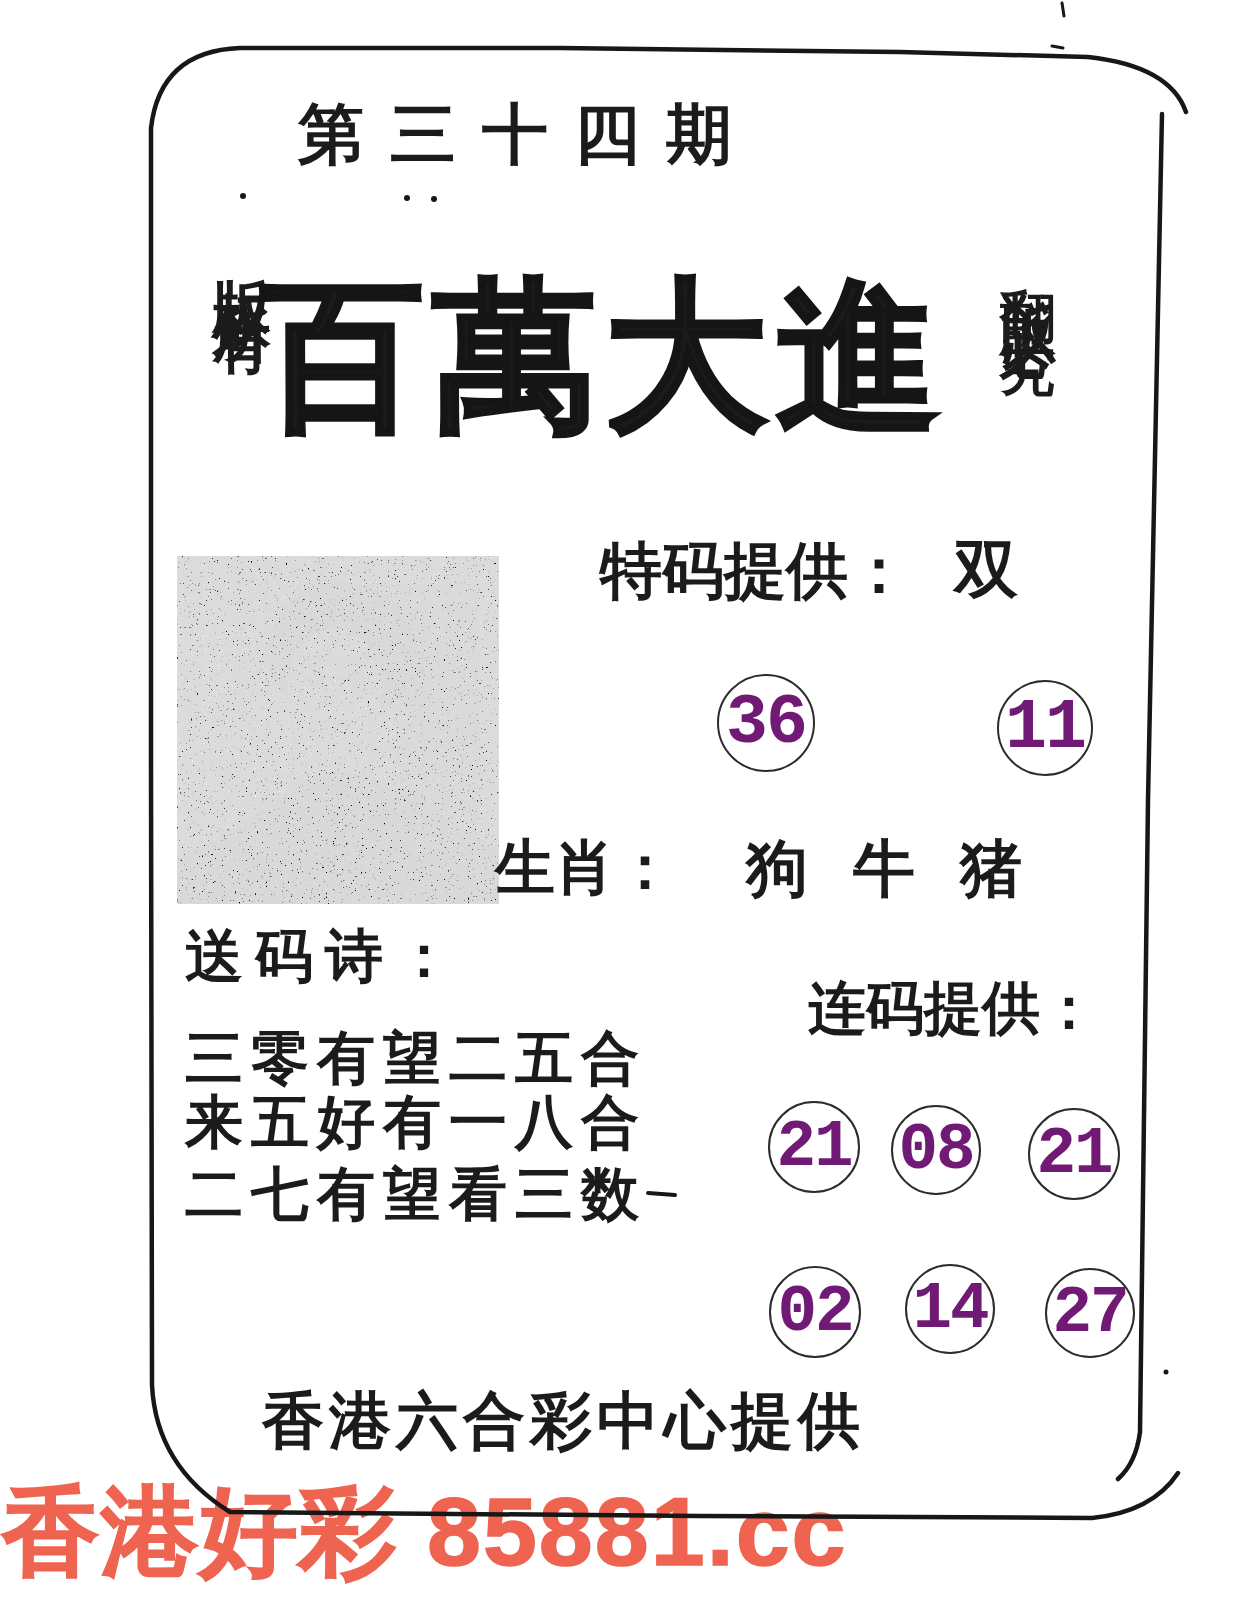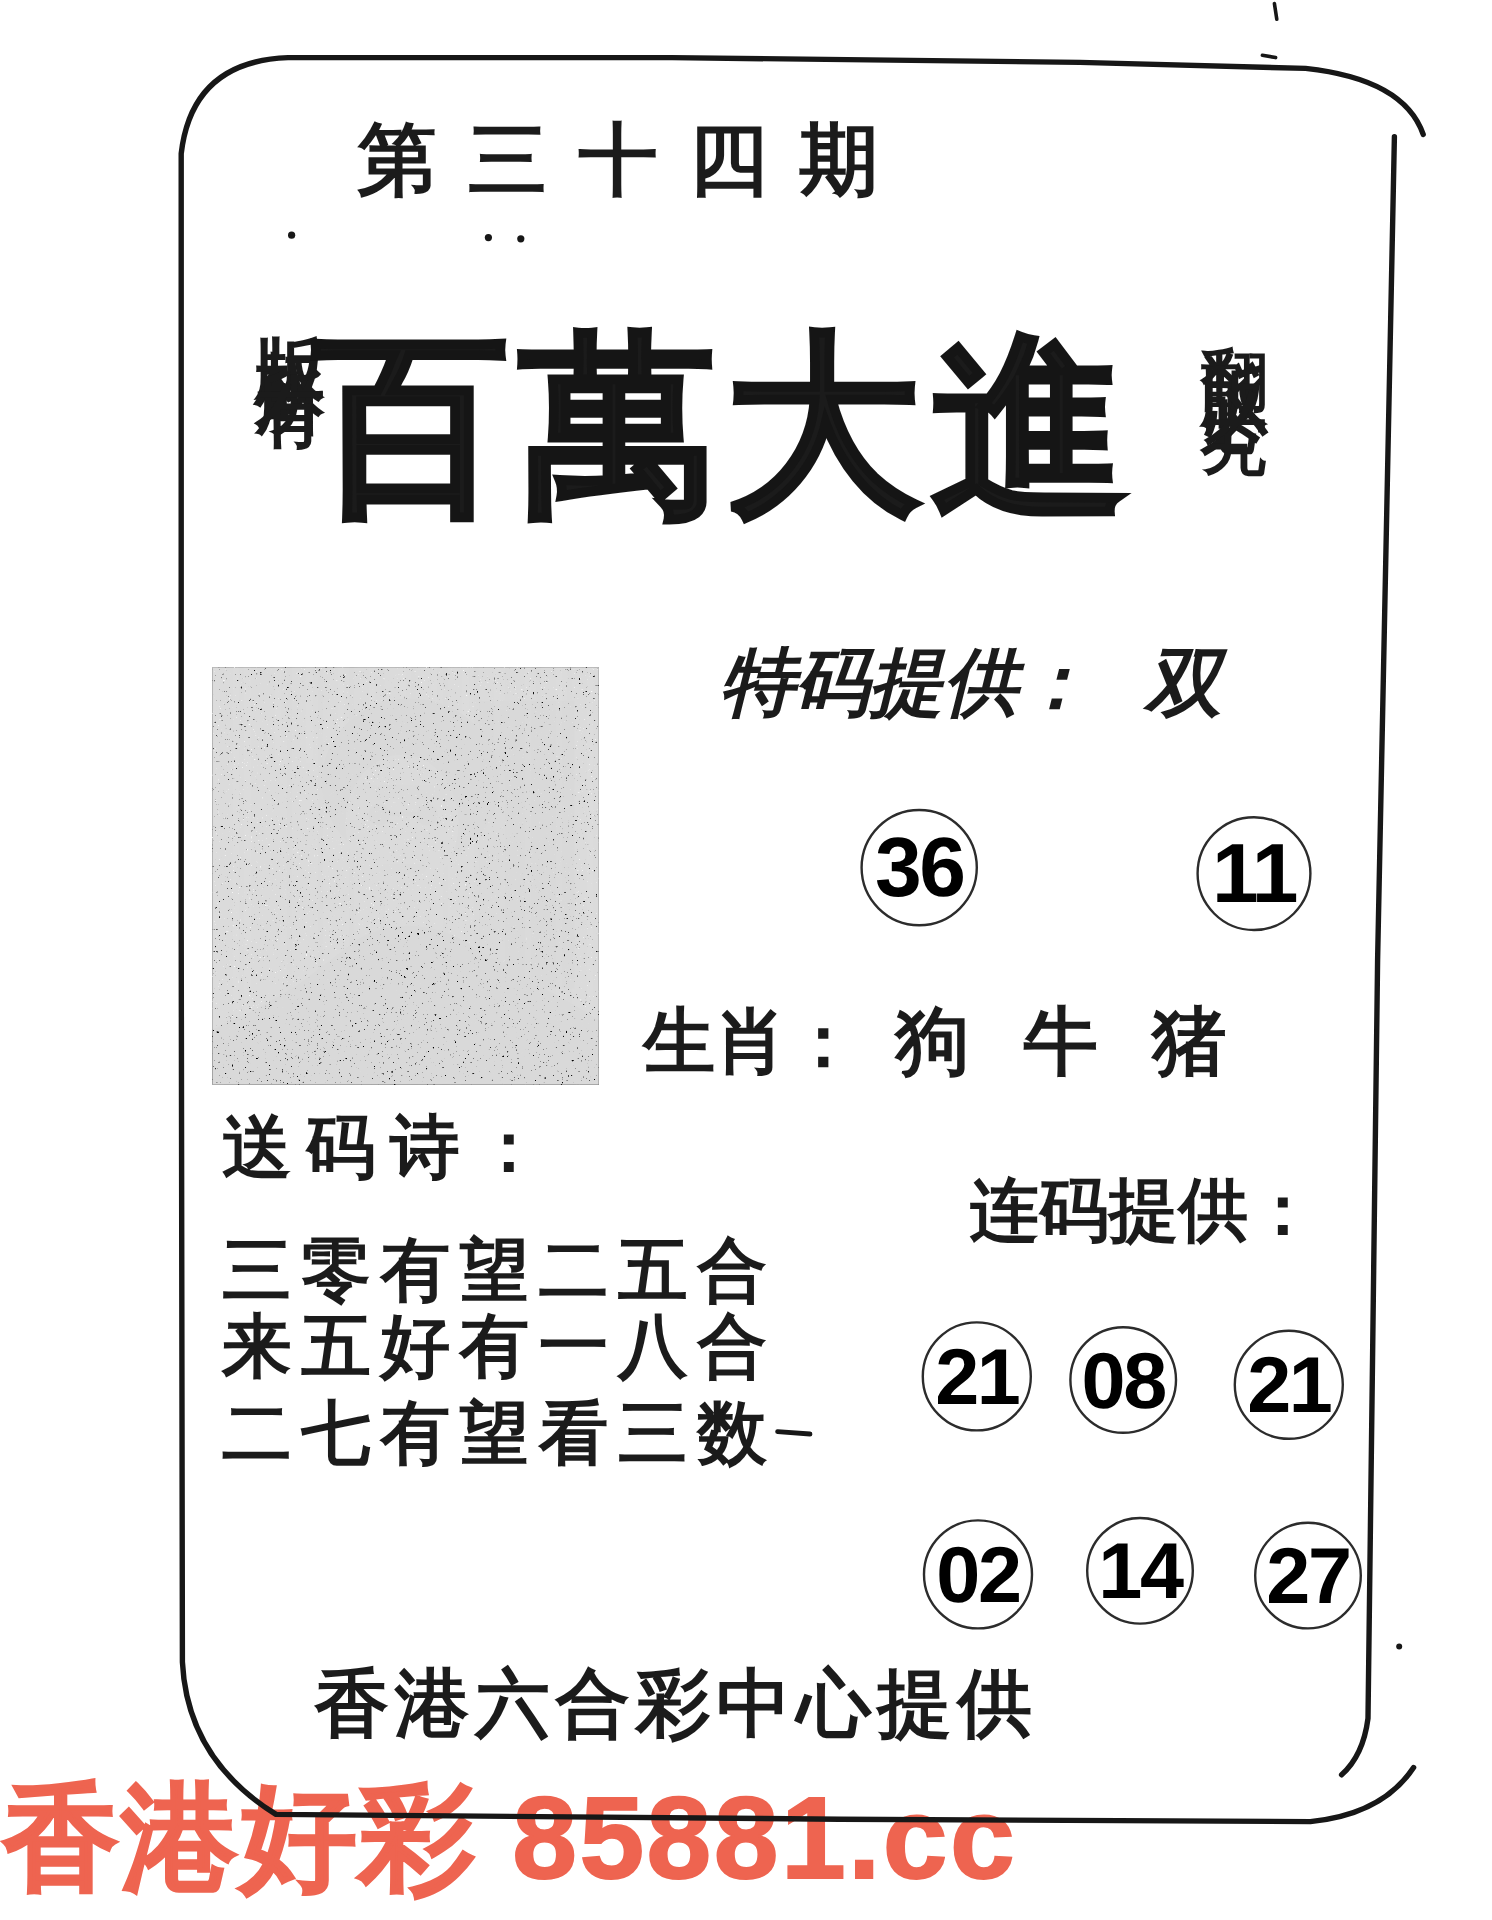--- a/index.html
+++ b/index.html
@@ -10,33 +10,33 @@
   .vert{writing-mode:vertical-rl;text-orientation:upright;}
   
   .issue{left:298px;top:102px;font-size:66px;letter-spacing:26px;white-space:nowrap;}
   
   .copyleft{left:212px;top:233px;font-size:58px;letter-spacing:13px;}
   .copyright-r{left:1000px;top:242px;font-size:56px;letter-spacing:17px;}
   
   .main-title{left:260px;top:276px;font-size:164px;font-weight:900;letter-spacing:8px;
               -webkit-text-stroke:3px #151515;white-space:nowrap;}
   
-  .row{display:flex;align-items:center;white-space:nowrap;font-style:italic;}
+  .row{display:flex;align-items:flex-end;white-space:nowrap;}
   .special{left:600px;top:538px;font-size:62px;gap:44px;}
   .gift-label{left:528px;top:676px;font-size:60px;}
-  .zodiac-label{left:536px;top:838px;font-size:60px;}
+  .zodiac-label{left:495px;top:838px;font-size:60px;}
   .zodiac-vals{left:746px;top:838px;font-size:62px;gap:45px;display:flex;}
   .poem-label{left:185px;top:928px;font-size:58px;letter-spacing:12px;}
   .poem-line{left:185px;font-size:58px;letter-spacing:8px;white-space:nowrap;}
   .linked-label{left:808px;top:980px;font-size:58px;}
   .footer{left:262px;top:1390px;font-size:62px;letter-spacing:5px;white-space:nowrap;}
   
   .circle{position:absolute;border:2px solid #2c2c2c;border-radius:50%;
           display:flex;align-items:center;justify-content:center;
-          font-family:Liberation Sans, sans-serif;font-weight:700;color:#000000;
+          font-family:Liberation Mono, monospace;font-weight:700;color:#701a75;
           letter-spacing:-2px;z-index:3;}
   .c-big{font-size:70px;}
   .c-mid{font-size:66px;}
   
   .layer-text{z-index:3;}
   .watermark{left:2px;top:1468px;font-size:97px;font-weight:700;
              font-family:"Liberation Sans",sans-serif;letter-spacing:2px;
              -webkit-text-stroke:1.5px currentColor;z-index:1;white-space:nowrap;}
   .border-layer{left:0;top:0;z-index:2;pointer-events:none;}
   .photo{left:177px;top:556px;width:322px;height:348px;z-index:3;}

